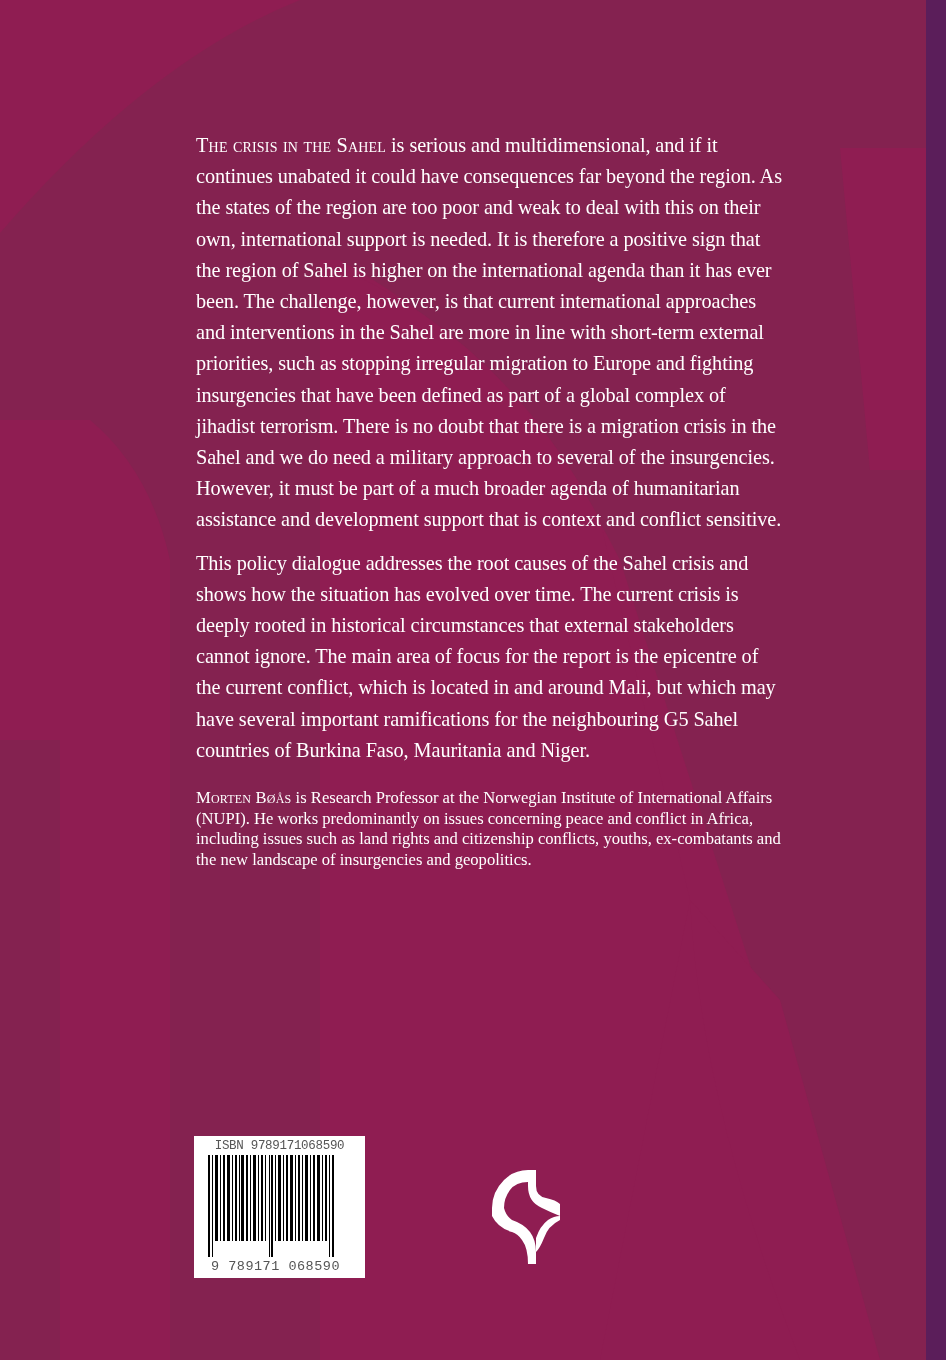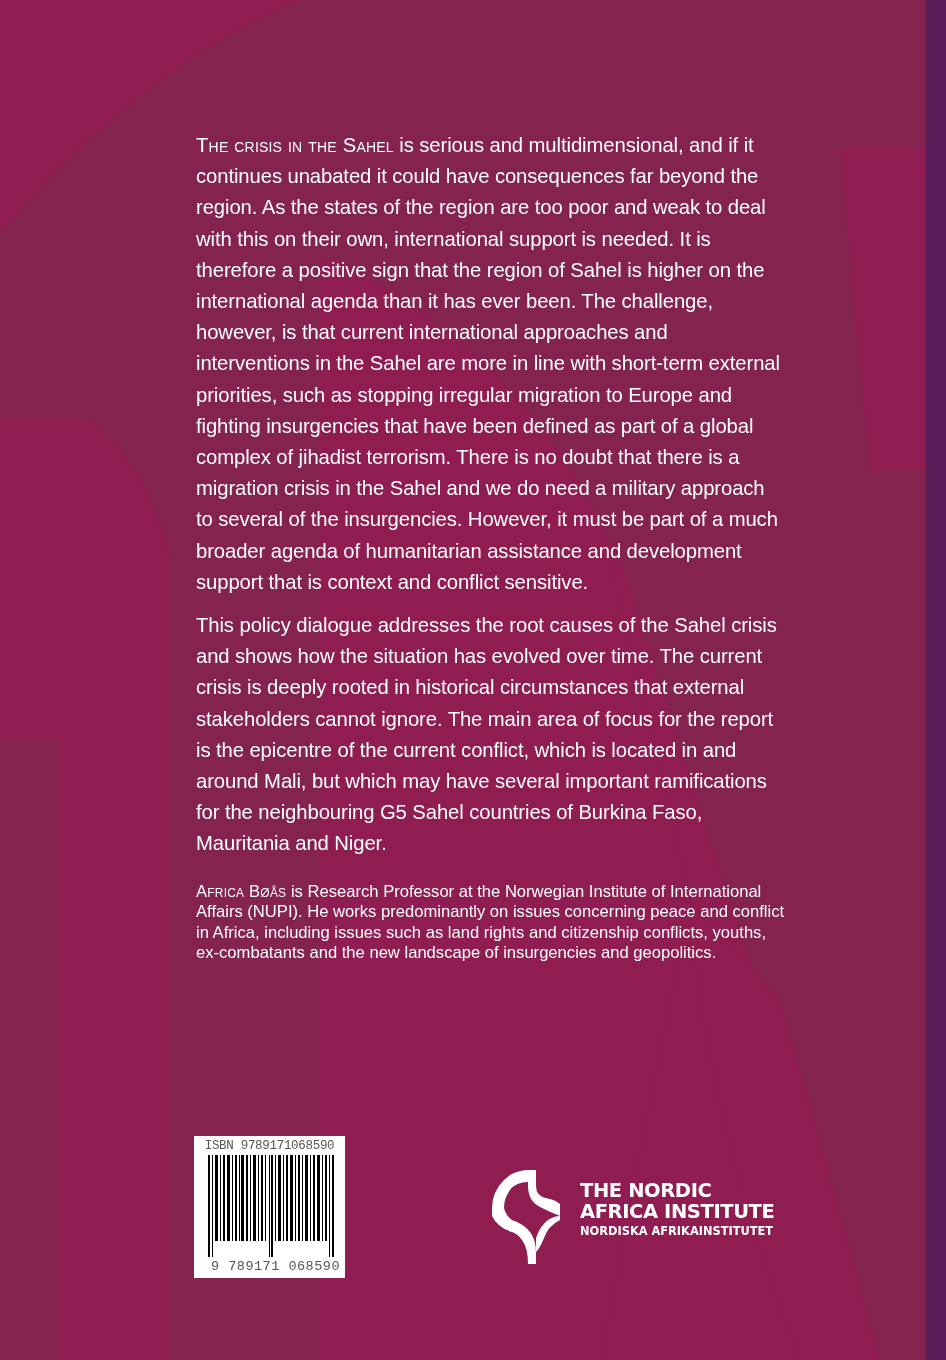--- a/index.html
+++ b/index.html
@@ -8,34 +8,34 @@
       background: #8f1d52;
       font-family: "Liberation Sans", "DejaVu Sans", sans-serif;
       color: #ffffff;
     }
     .bg { position: absolute; inset: 0; }
     .spine {
       position: absolute; top: 0; right: 0; width: 20px; height: 1360px;
       background: #5b1e5a;
     }
     .content {
-      position: absolute; left: 196px; top: 130px; width: 590px;
+      position: absolute; left: 196px; top: 130px; width: 590px; font-family: Liberation Serif, serif;
     }
     .para {
       margin: 0; font-size: 20.3px; line-height: 31.2px; letter-spacing: -0.1px;
       white-space: pre-line;
     }
     .para + .para { margin-top: 12px; }
     .sc { font-variant: small-caps; letter-spacing: 0.2px; }
     .bio {
       margin-top: 22px; font-size: 16.6px; line-height: 20.6px;
       white-space: pre-line;
     }
     .barcode-box {
-      position: absolute; left: 194px; top: 1136px; width: 151px; height: 142px;
+      position: absolute; left: 194px; top: 1136px; width: 171px; height: 142px;
       background: #ffffff; box-sizing: border-box; padding: 4px 4px 3px 4px;
     }
     .isbn-top {
       font-family: "Liberation Mono", "DejaVu Sans Mono", monospace;
       font-size: 12.5px; color: #555; line-height: 13px; text-align: center;
       letter-spacing: -0.3px;
     }
     .bars { position: relative; height: 102px; margin: 2px 2px 0 10px; }
     .isbn-bottom {
       font-family: "Liberation Mono", "DejaVu Sans Mono", monospace;
@@ -59,21 +59,21 @@
   <path d="M320 260 Q500 330 600 520 L690 900 L600 1360 L320 1360 Z" fill="#8f1d52"></path>
   <path d="M880 1360 L800 1360 Q700 1100 690 900 L780 1000 Z" fill="#8f1d52"></path>
   <path d="M840 148 L926 148 L926 470 L870 470 Z" fill="#8f1d52"></path>
 </svg>
 
 <div class="spine"></div>
 
 <div class="content">
   <p class="para"><span class="sc">The crisis in the Sahel</span><span> is serious and multidimensional, and if it continues unabated it could have consequences far beyond the region. As the states of the region are too poor and weak to deal with this on their own, international support is needed. It is therefore a positive sign that the region of Sahel is higher on the international agenda than it has ever been. The challenge, however, is that current international approaches and interventions in the Sahel are more in line with short-term external priorities, such as stopping irregular migration to Europe and fighting insurgencies that have been defined as part of a global complex of jihadist terrorism. There is no doubt that there is a migration crisis in the Sahel and we do need a military approach to several of the insurgencies. However, it must be part of a much broader agenda of humanitarian assistance and development support that is context and conflict sensitive.</span></p>
   <p class="para">This policy dialogue addresses the root causes of the Sahel crisis and shows how the situation has evolved over time. The current crisis is deeply rooted in historical circumstances that external stakeholders cannot ignore. The main area of focus for the report is the epicentre of the current conflict, which is located in and around Mali, but which may have several important ramifications for the neighbouring G5 Sahel countries of Burkina Faso, Mauritania and Niger.</p>
-  <p class="bio"><span class="sc">Africa Bøås</span><span> is Research Professor at the Norwegian Institute of International Affairs (NUPI). He works predominantly on issues concerning peace and conflict in Africa, including issues such as land rights and citizenship conflicts, youths, ex-combatants and the new landscape of insurgencies and geopolitics.</span></p>
+  <p class="bio"><span class="sc">Morten Bøås</span><span> is Research Professor at the Norwegian Institute of International Affairs (NUPI). He works predominantly on issues concerning peace and conflict in Africa, including issues such as land rights and citizenship conflicts, youths, ex-combatants and the new landscape of insurgencies and geopolitics.</span></p>
 </div>
 
 <div class="barcode-box">
   <div class="isbn-top">ISBN 9789171068590</div>
   <svg class="bars" width="129" height="102" viewBox="0 0 129 102">
     <g fill="#000">
       <rect x="0" y="0" width="2" height="102"></rect>
         <rect x="4" y="0" width="1" height="102"></rect>
       <rect x="7" y="0" width="3" height="86"></rect>
         <rect x="12" y="0" width="1" height="86"></rect>
@@ -115,18 +115,13 @@
 <div class="logo">
   <svg viewBox="0 0 70 96">
     <g fill="#ffffff">
       <path d="M14 12 Q24 2 38 2 L38 14 Q26 14 20 22 Q14 30 14 40 L2 40 Q2 24 14 12 Z"></path>
       <path d="M38 2 L46 2 L46 18 Q46 28 56 30 Q66 32 70 36 L70 48 Q60 44 52 40 Q38 34 38 18 Z"></path>
       <path d="M2 40 L14 40 Q16 48 22 52 L22 64 Q8 60 2 48 Z"></path>
       <path d="M22 52 Q34 56 40 64 Q46 72 46 84 L46 96 L38 96 Q38 80 32 72 Q28 66 22 64 Z"></path>
       <path d="M70 48 L70 52 Q58 58 54 70 Q50 80 46 84 L46 70 Q50 58 58 52 Q64 48 70 48 Z"></path>
     </g>
   </svg>
-  <div class="logo-text">
-    <div class="logo-l1">THE NORDIC</div>
-    <div class="logo-l2">AFRICA INSTITUTE</div>
-    <div class="logo-l3">NORDISKA AFRIKAINSTITUTET</div>
-  </div>
 </div>
 
 </body></html>

